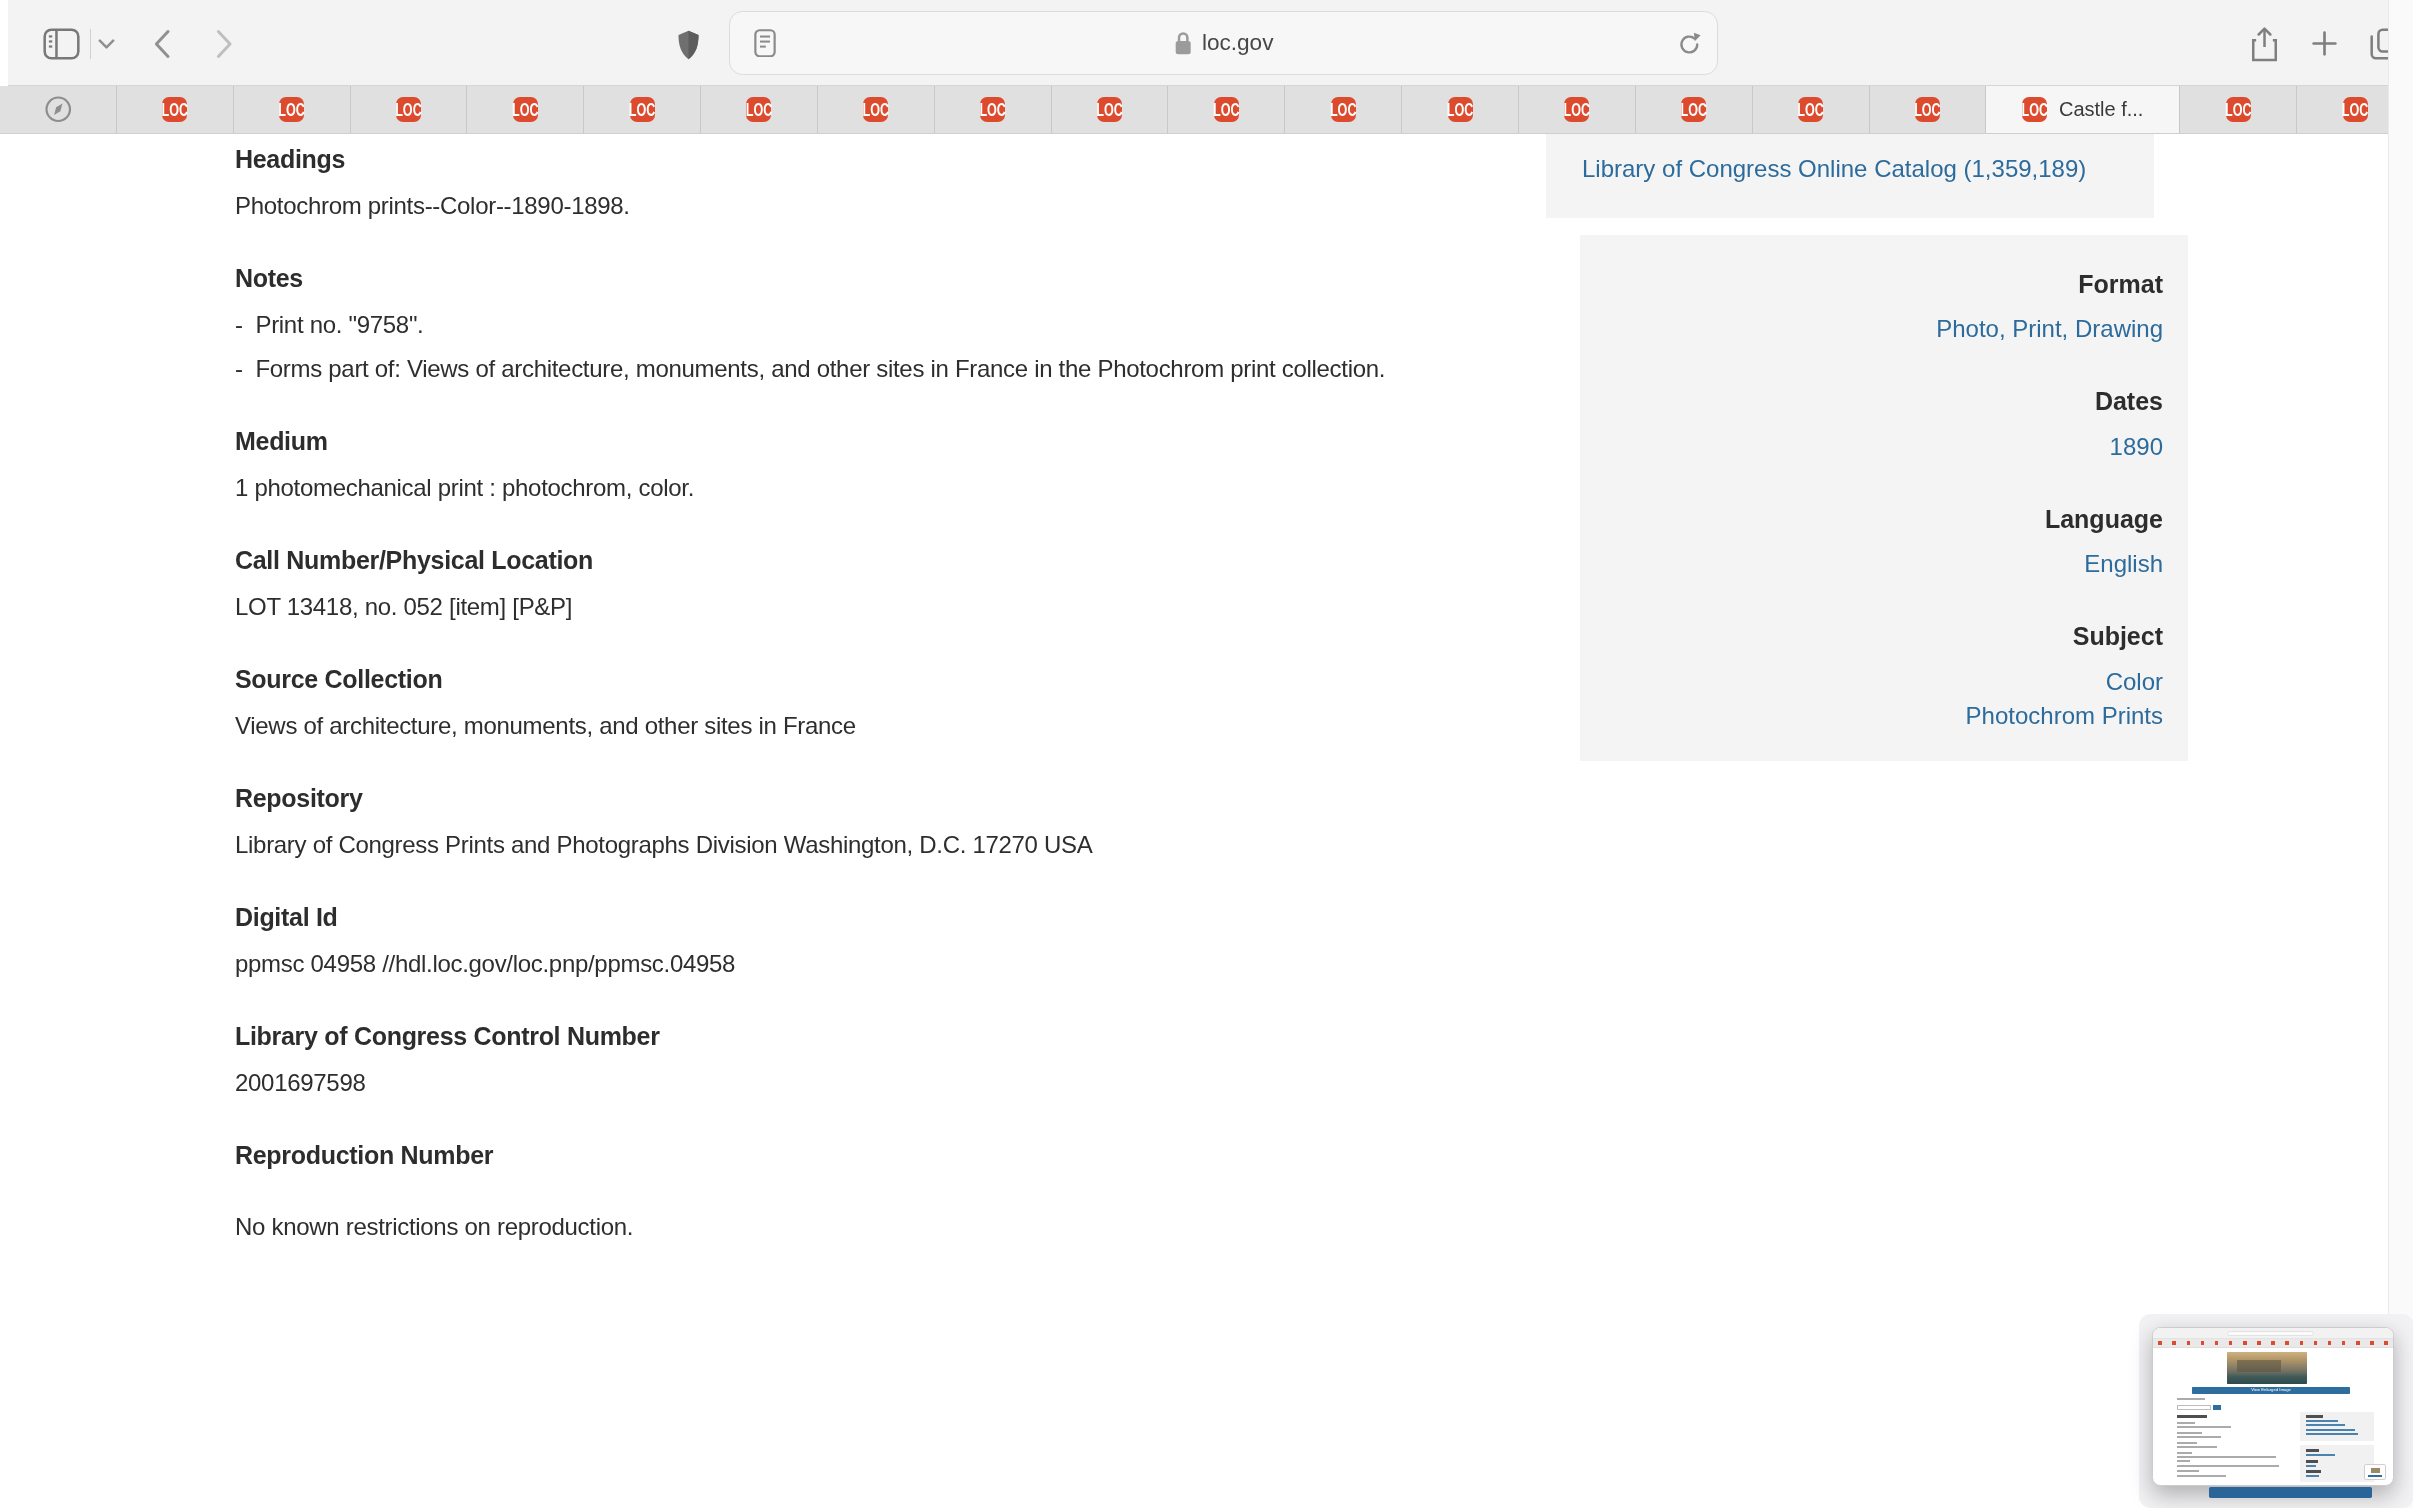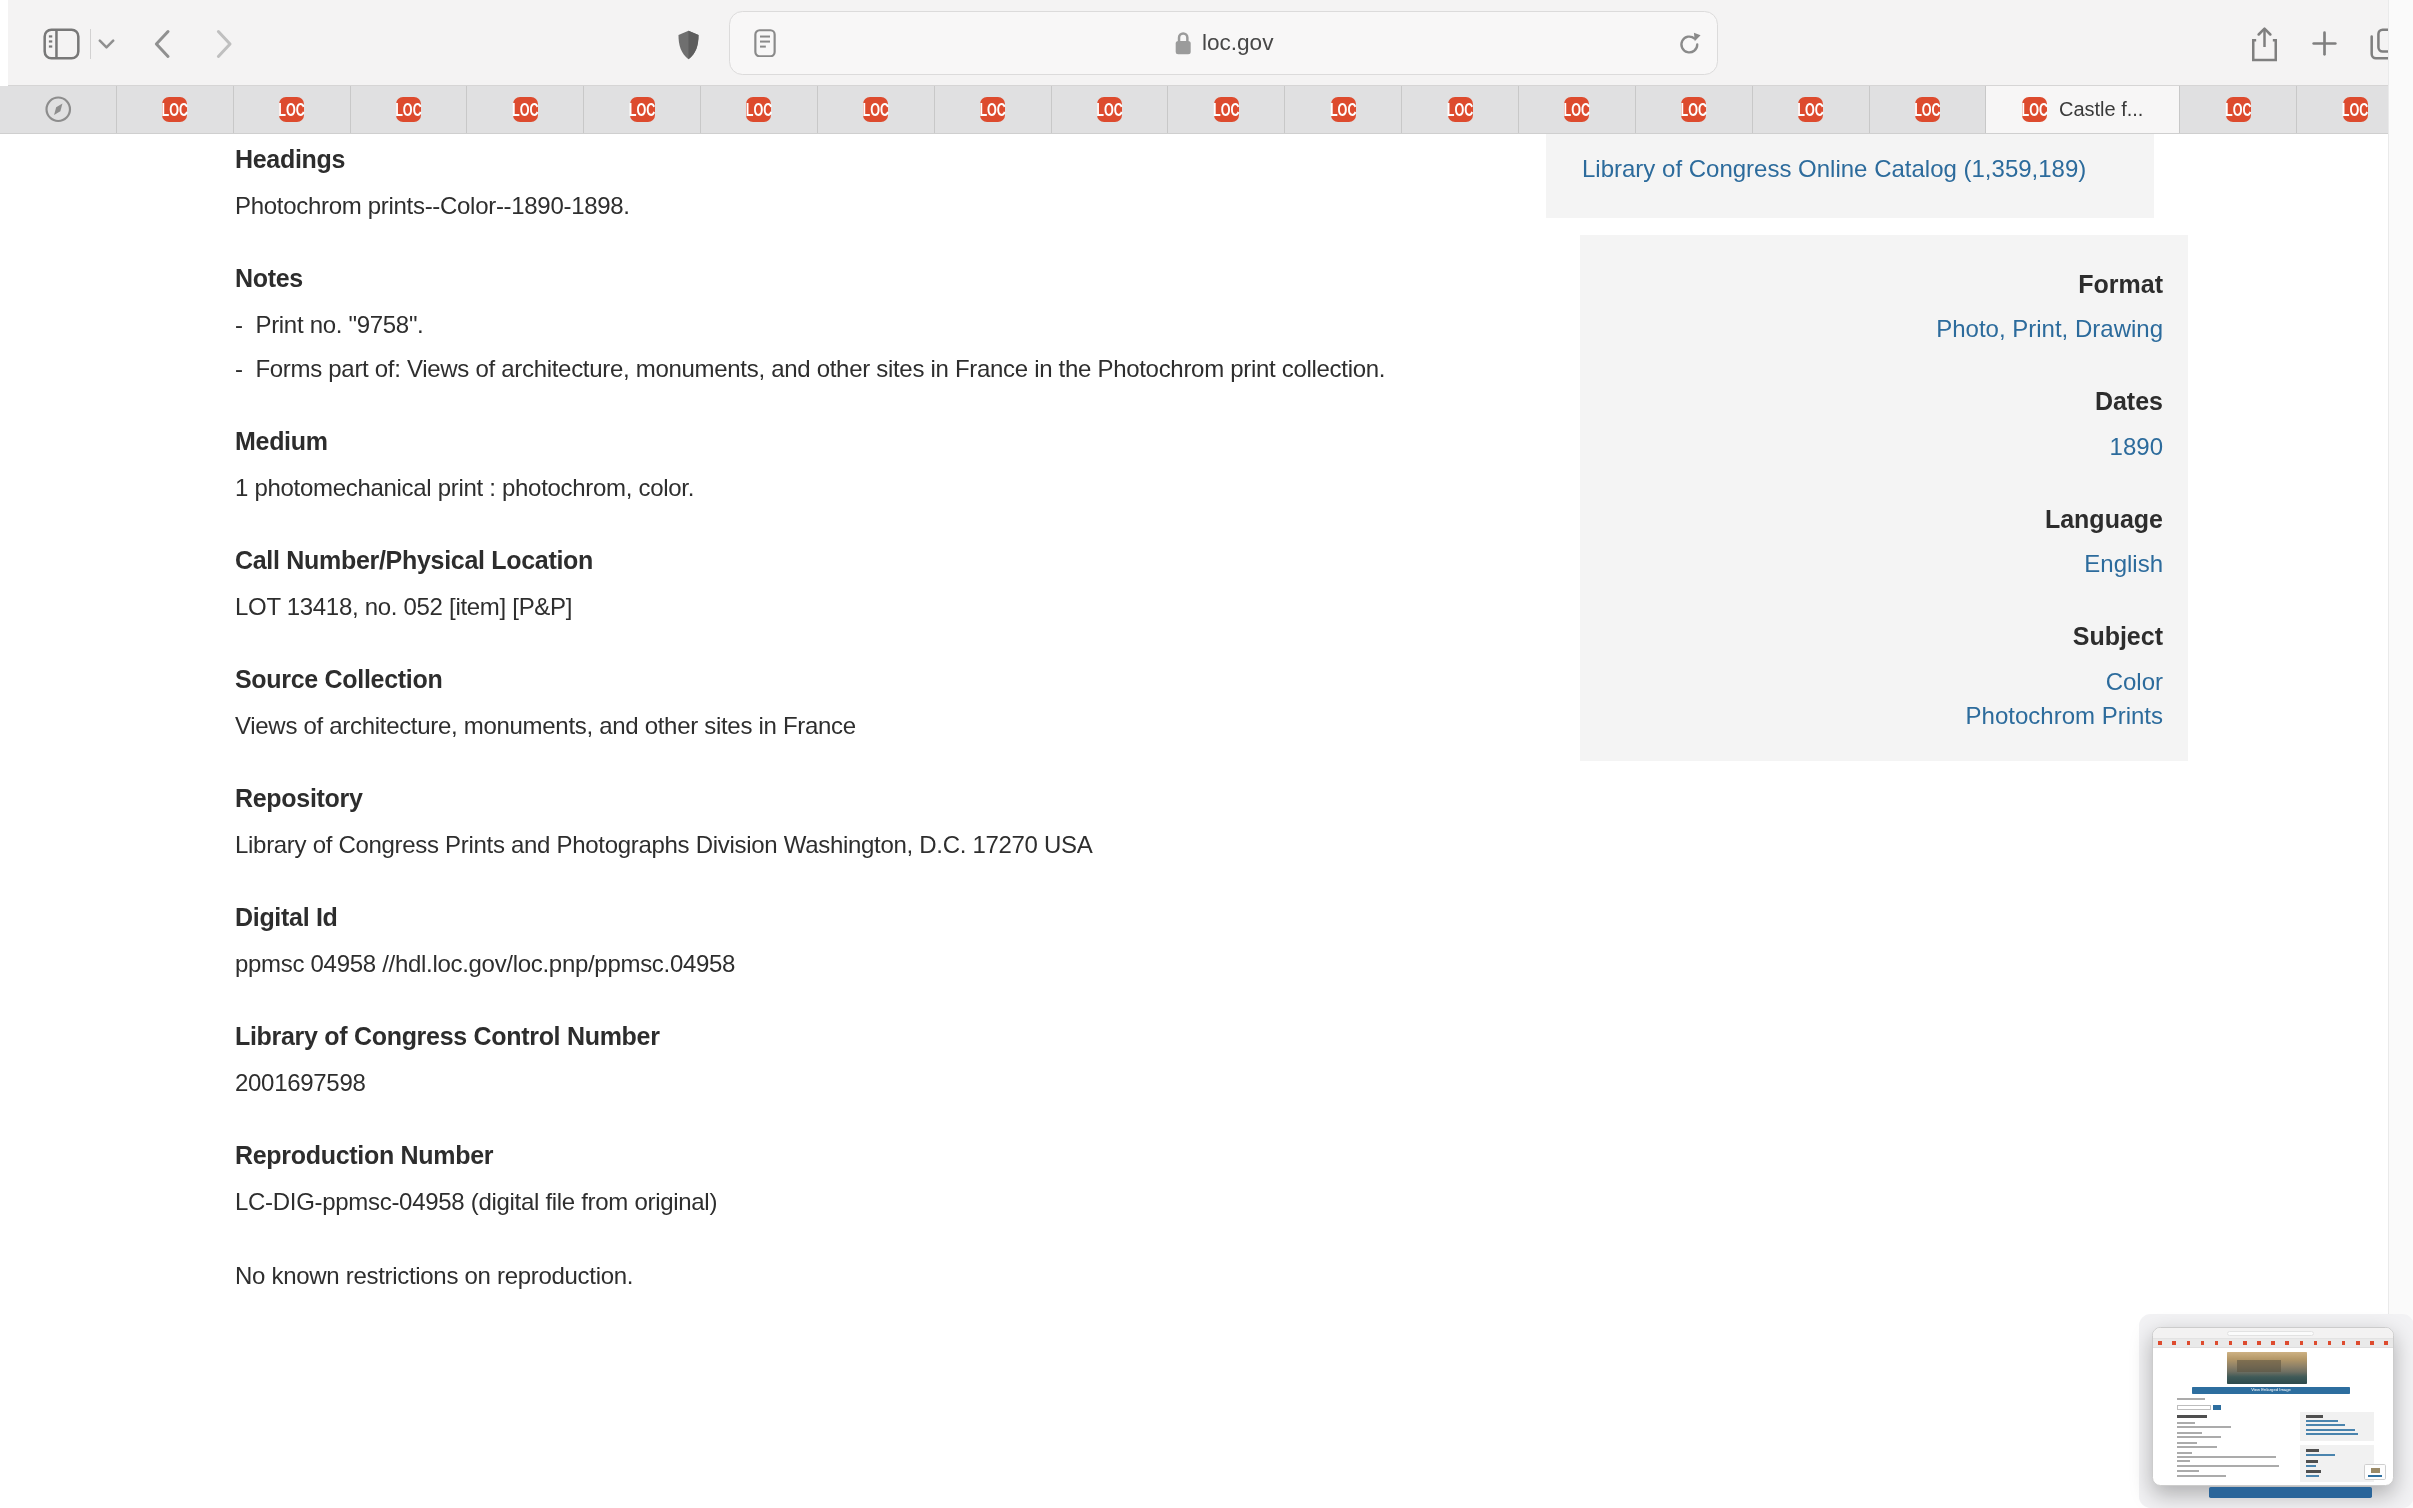--- a/index.html
+++ b/index.html
@@ -301,21 +301,20 @@
       <section>
         <h3>Digital Id</h3>
         <p>ppmsc 04958 //hdl.loc.gov/loc.pnp/ppmsc.04958</p>
       </section>
       <section>
         <h3>Library of Congress Control Number</h3>
         <p>2001697598</p>
       </section>
       <section>
         <h3>Reproduction Number</h3>
-        <p>LC-DIG-ppmsc-04958 (digital file from original)</p>
       </section>
       <section>
         <p>No known restrictions on reproduction.</p>
       </section>
     </div>
 
   <div class="side-box1">
     <a class="link" href="#">Library of Congress Online Catalog (1,359,189)</a>
   </div>
 

